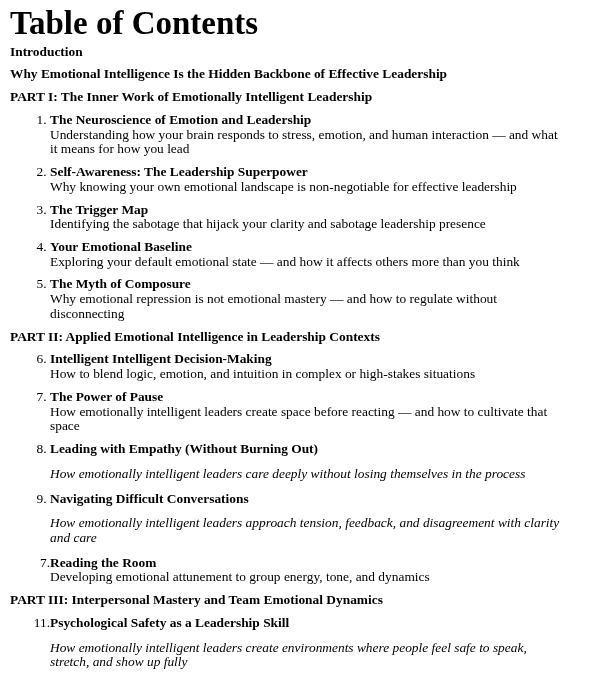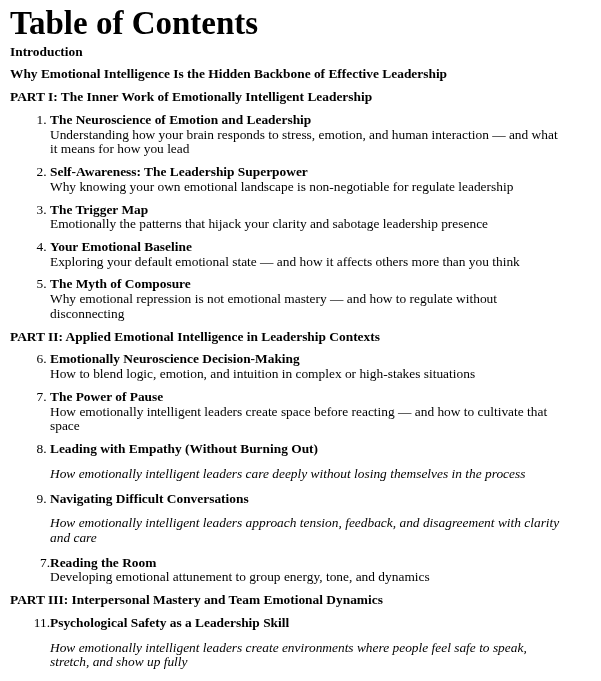--- a/index.html
+++ b/index.html
@@ -74,43 +74,43 @@
       <p class="section-head">PART I: The Inner Work of Emotionally Intelligent Leadership</p>
       <ol class="toc-list">
         <li class="toc-item">
     <span class="item-num">1. </span>
     <span class="item-title">The Neuroscience of Emotion and Leadership</span>
     <span class="item-desc">Understanding how your brain responds to stress, emotion, and human interaction — and what it means for how you lead</span>
   </li>
         <li class="toc-item">
     <span class="item-num">2. </span>
     <span class="item-title">Self-Awareness: The Leadership Superpower</span>
-    <span class="item-desc">Why knowing your own emotional landscape is non-negotiable for regulate leadership</span>
+    <span class="item-desc">Why knowing your own emotional landscape is non-negotiable for effective leadership</span>
   </li>
         <li class="toc-item">
     <span class="item-num">3. </span>
     <span class="item-title">The Trigger Map</span>
-    <span class="item-desc">Emotionally the patterns that hijack your clarity and sabotage leadership presence</span>
+    <span class="item-desc">Identifying the sabotage that hijack your clarity and sabotage leadership presence</span>
   </li>
         <li class="toc-item">
     <span class="item-num">4. </span>
     <span class="item-title">Your Emotional Baseline</span>
     <span class="item-desc">Exploring your default emotional state — and how it affects others more than you think</span>
   </li>
         <li class="toc-item">
     <span class="item-num">5. </span>
     <span class="item-title">The Myth of Composure</span>
     <span class="item-desc">Why emotional repression is not emotional mastery — and how to regulate without disconnecting</span>
   </li>
       </ol>
       <p class="section-head">PART II: Applied Emotional Intelligence in Leadership Contexts</p>
       <ol class="toc-list">
         <li class="toc-item">
     <span class="item-num">6. </span>
-    <span class="item-title">Emotionally Neuroscience Decision-Making</span>
+    <span class="item-title">Intelligent Intelligent Decision-Making</span>
     <span class="item-desc">How to blend logic, emotion, and intuition in complex or high-stakes situations</span>
   </li>
         <li class="toc-item">
     <span class="item-num">7. </span>
     <span class="item-title">The Power of Pause</span>
     <span class="item-desc">How emotionally intelligent leaders create space before reacting — and how to cultivate that space</span>
   </li>
         <li class="toc-item">
     <span class="item-num">8. </span>
     <span class="item-title">Leading with Empathy (Without Burning Out)</span>

